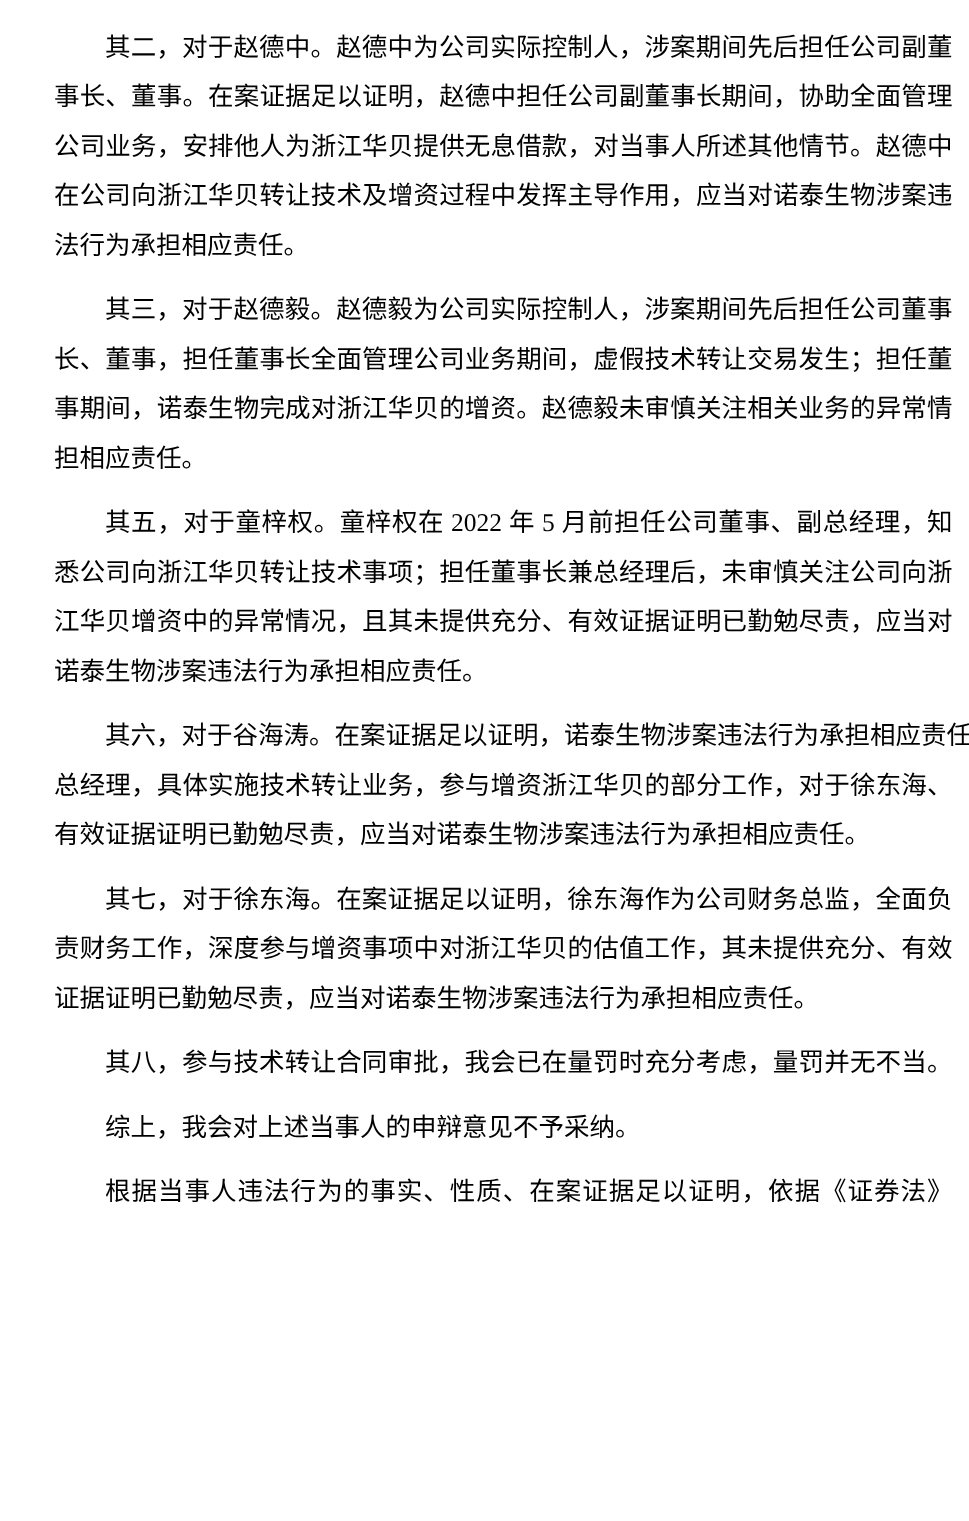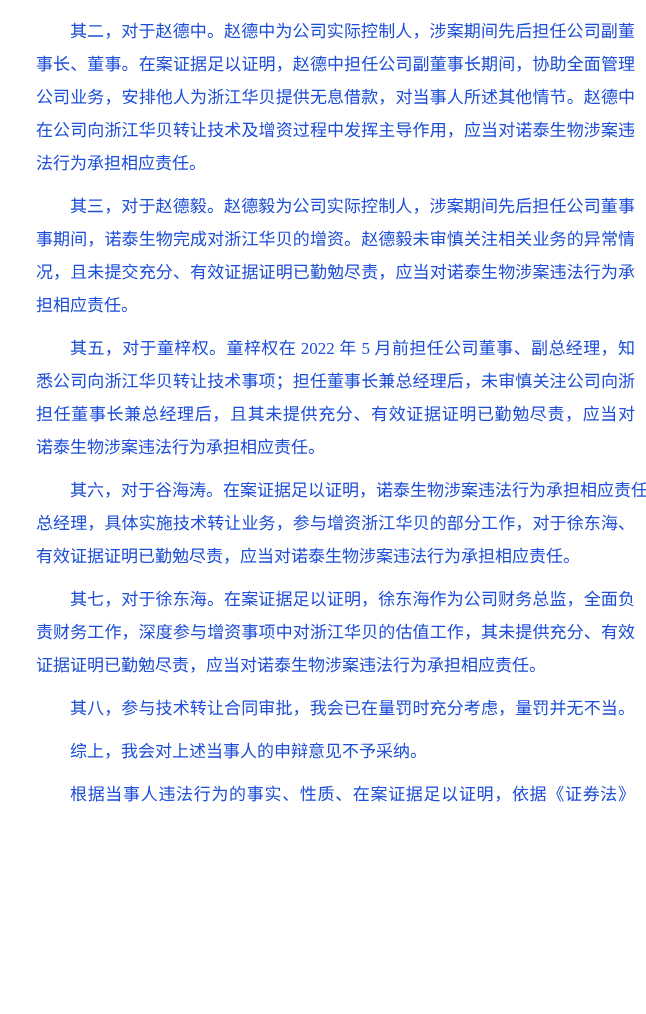--- a/index.html
+++ b/index.html
@@ -42,38 +42,38 @@
   .line.para-end {
     text-align-last: left;
     font-family: Liberation Serif, serif;
     -moz-text-align-last: left;
   }
 </style>
 </head>
 <body style="background: rgb(255, 255, 255);">
 
 <div class="page">
-  <div class="doc-body" id="doc-body" style="color: #1d4ed8;">
+  <div class="doc-body" id="doc-body" style="color: #000000;">
       <div class="para">
         <div class="line first">其二，对于赵德中。赵德中为公司实际控制人，涉案期间先后担任公司副董</div>
         <div class="line">事长、董事。在案证据足以证明，赵德中担任公司副董事长期间，协助全面管理</div>
         <div class="line">公司业务，安排他人为浙江华贝提供无息借款，对当事人所述其他情节。赵德中</div>
         <div class="line">在公司向浙江华贝转让技术及增资过程中发挥主导作用，应当对诺泰生物涉案违</div>
         <div class="line para-end">法行为承担相应责任。</div>
       </div>
       <div class="para">
         <div class="line first">其三，对于赵德毅。赵德毅为公司实际控制人，涉案期间先后担任公司董事</div>
+        <div class="line">长、董事，担任董事长全面管理公司业务期间，虚假技术转让交易发生；担任董</div>
         <div class="line">事期间，诺泰生物完成对浙江华贝的增资。赵德毅未审慎关注相关业务的异常情</div>
-        <div class="line">况，且未提交充分、有效证据证明已勤勉尽责，应当对诺泰生物涉案违法行为承</div>
         <div class="line para-end">担相应责任。</div>
       </div>
       <div class="para">
         <div class="line first">其五，对于童梓权。童梓权在 2022 年 5 月前担任公司董事、副总经理，知</div>
         <div class="line">悉公司向浙江华贝转让技术事项；担任董事长兼总经理后，未审慎关注公司向浙</div>
-        <div class="line">担任董事长兼总经理后，且其未提供充分、有效证据证明已勤勉尽责，应当对</div>
+        <div class="line">江华贝增资中的异常情况，且其未提供充分、有效证据证明已勤勉尽责，应当对</div>
         <div class="line para-end">诺泰生物涉案违法行为承担相应责任。</div>
       </div>
       <div class="para">
         <div class="line first">其六，对于谷海涛。在案证据足以证明，诺泰生物涉案违法行为承担相应责任</div>
         <div class="line">总经理，具体实施技术转让业务，参与增资浙江华贝的部分工作，对于徐东海、</div>
         <div class="line para-end">有效证据证明已勤勉尽责，应当对诺泰生物涉案违法行为承担相应责任。</div>
       </div>
       <div class="para">
         <div class="line first">其七，对于徐东海。在案证据足以证明，徐东海作为公司财务总监，全面负</div>
         <div class="line">责财务工作，深度参与增资事项中对浙江华贝的估值工作，其未提供充分、有效</div>

